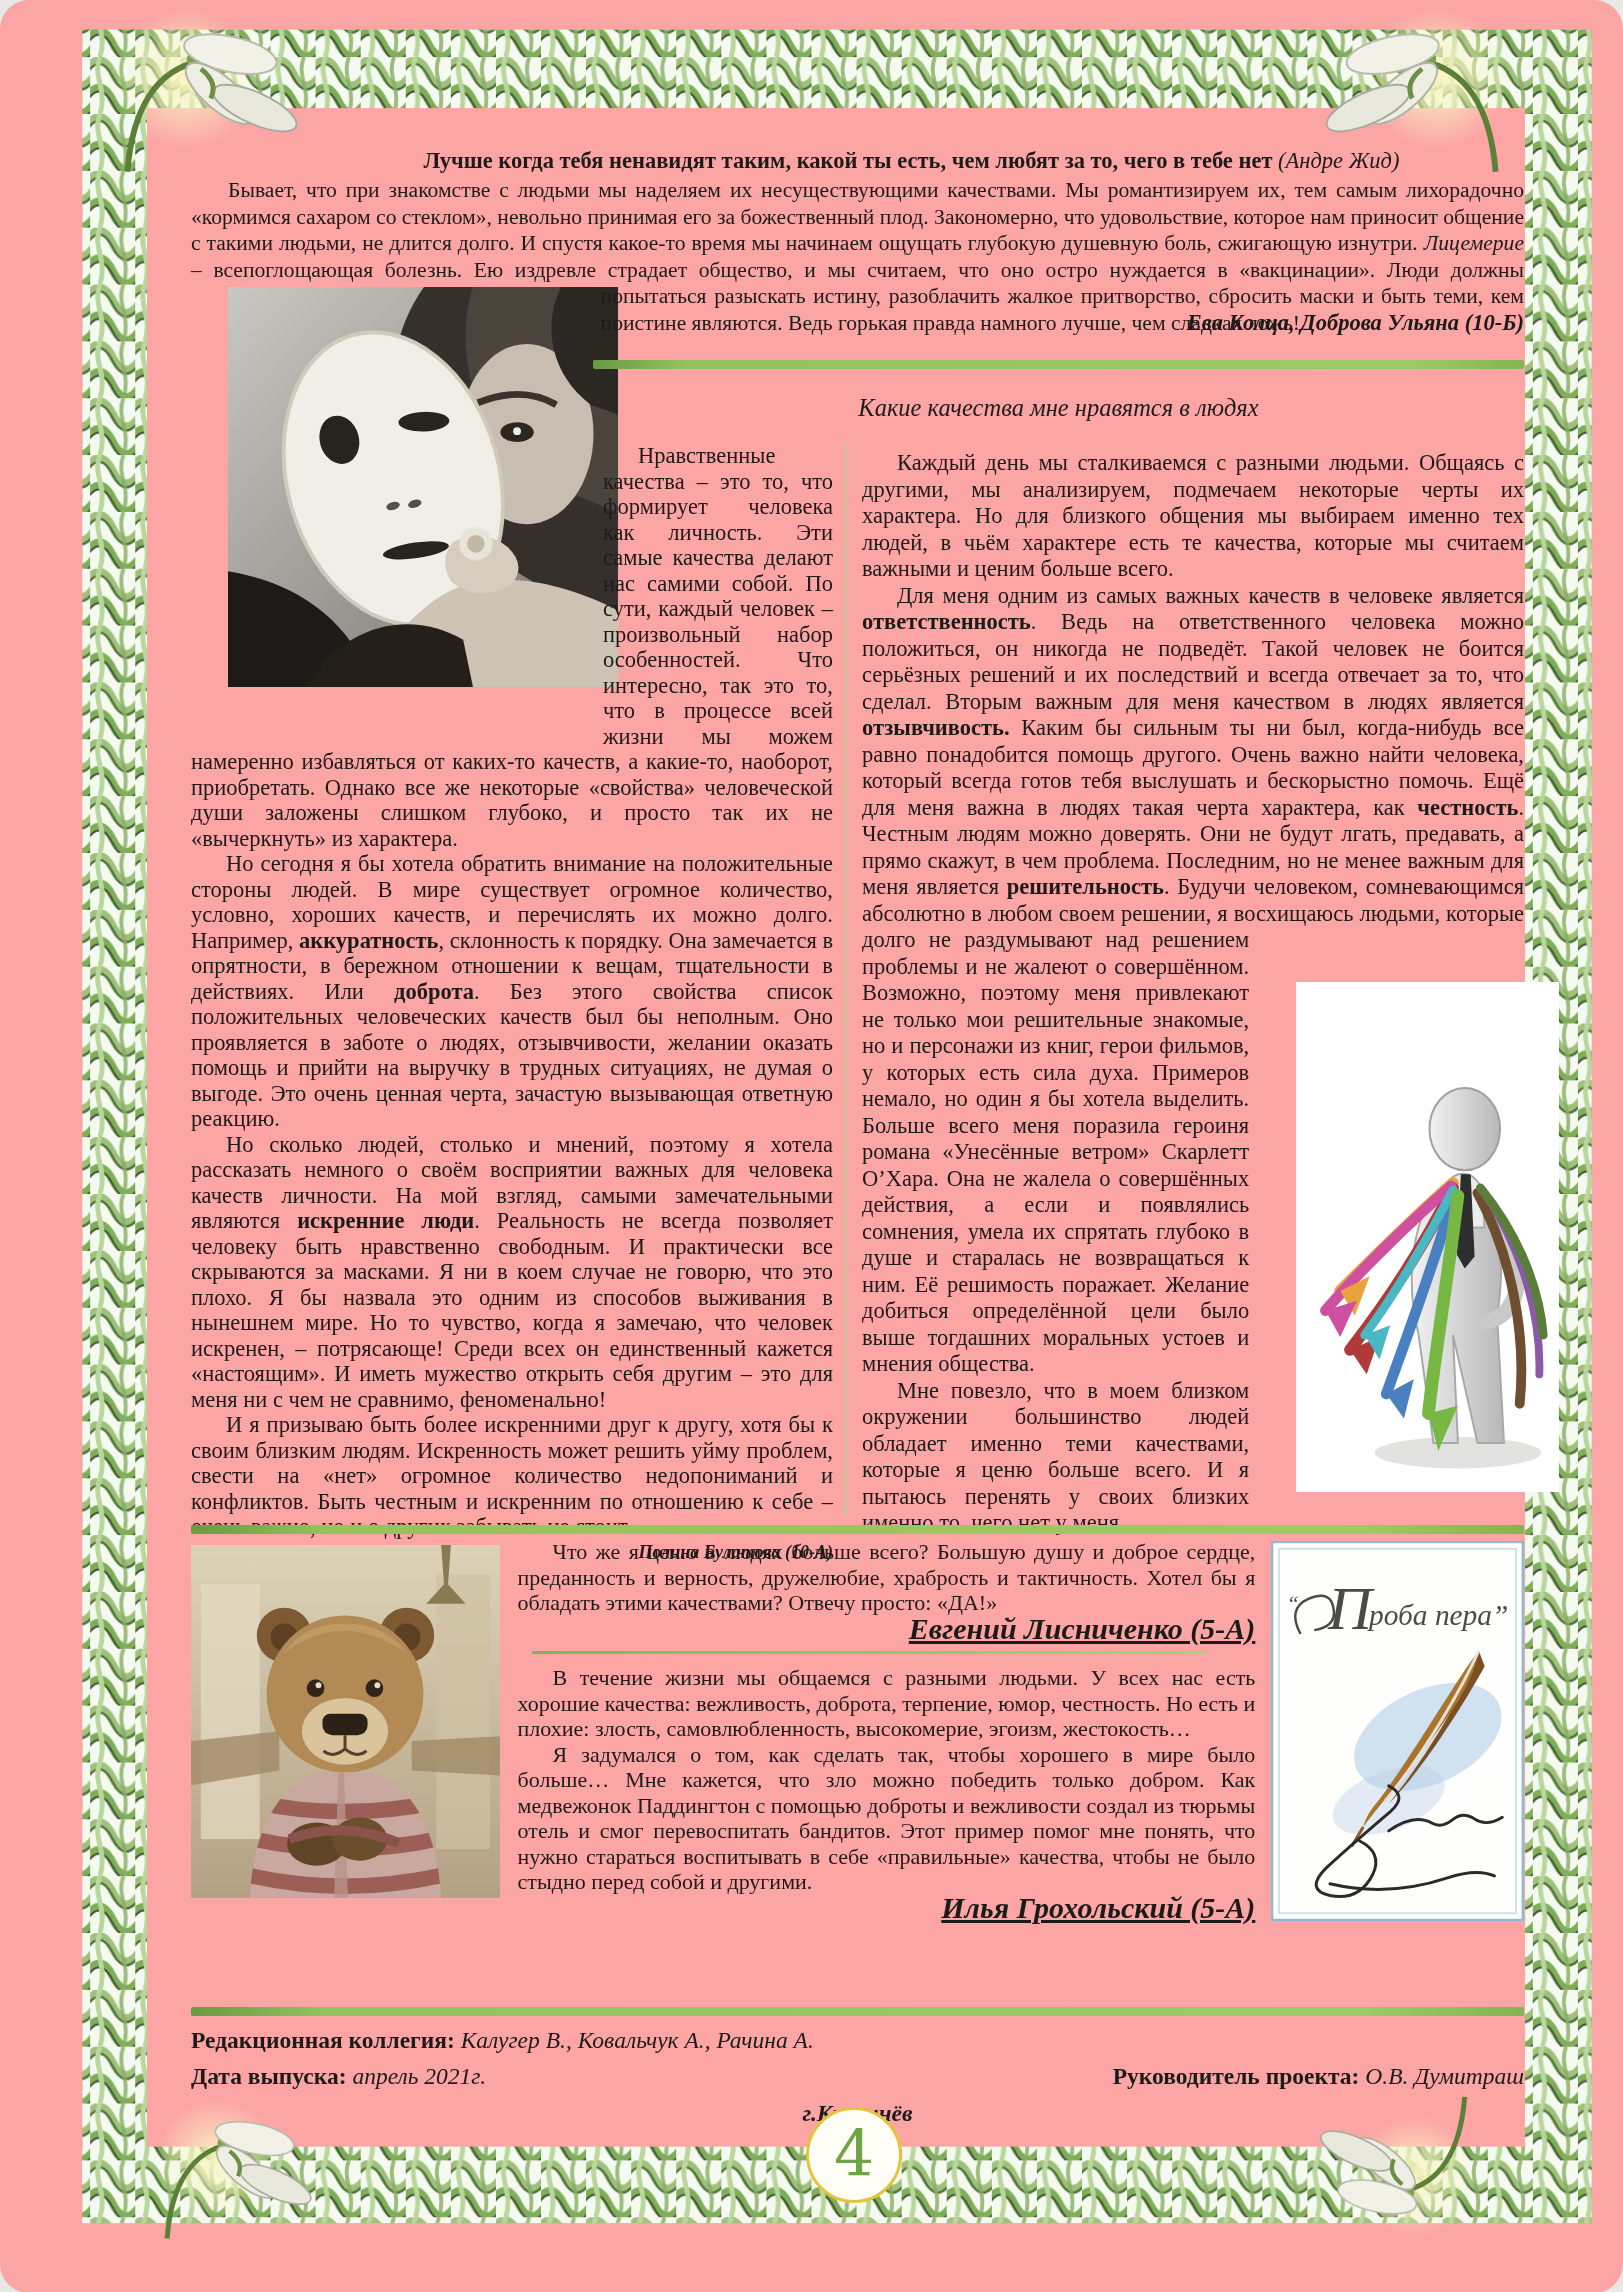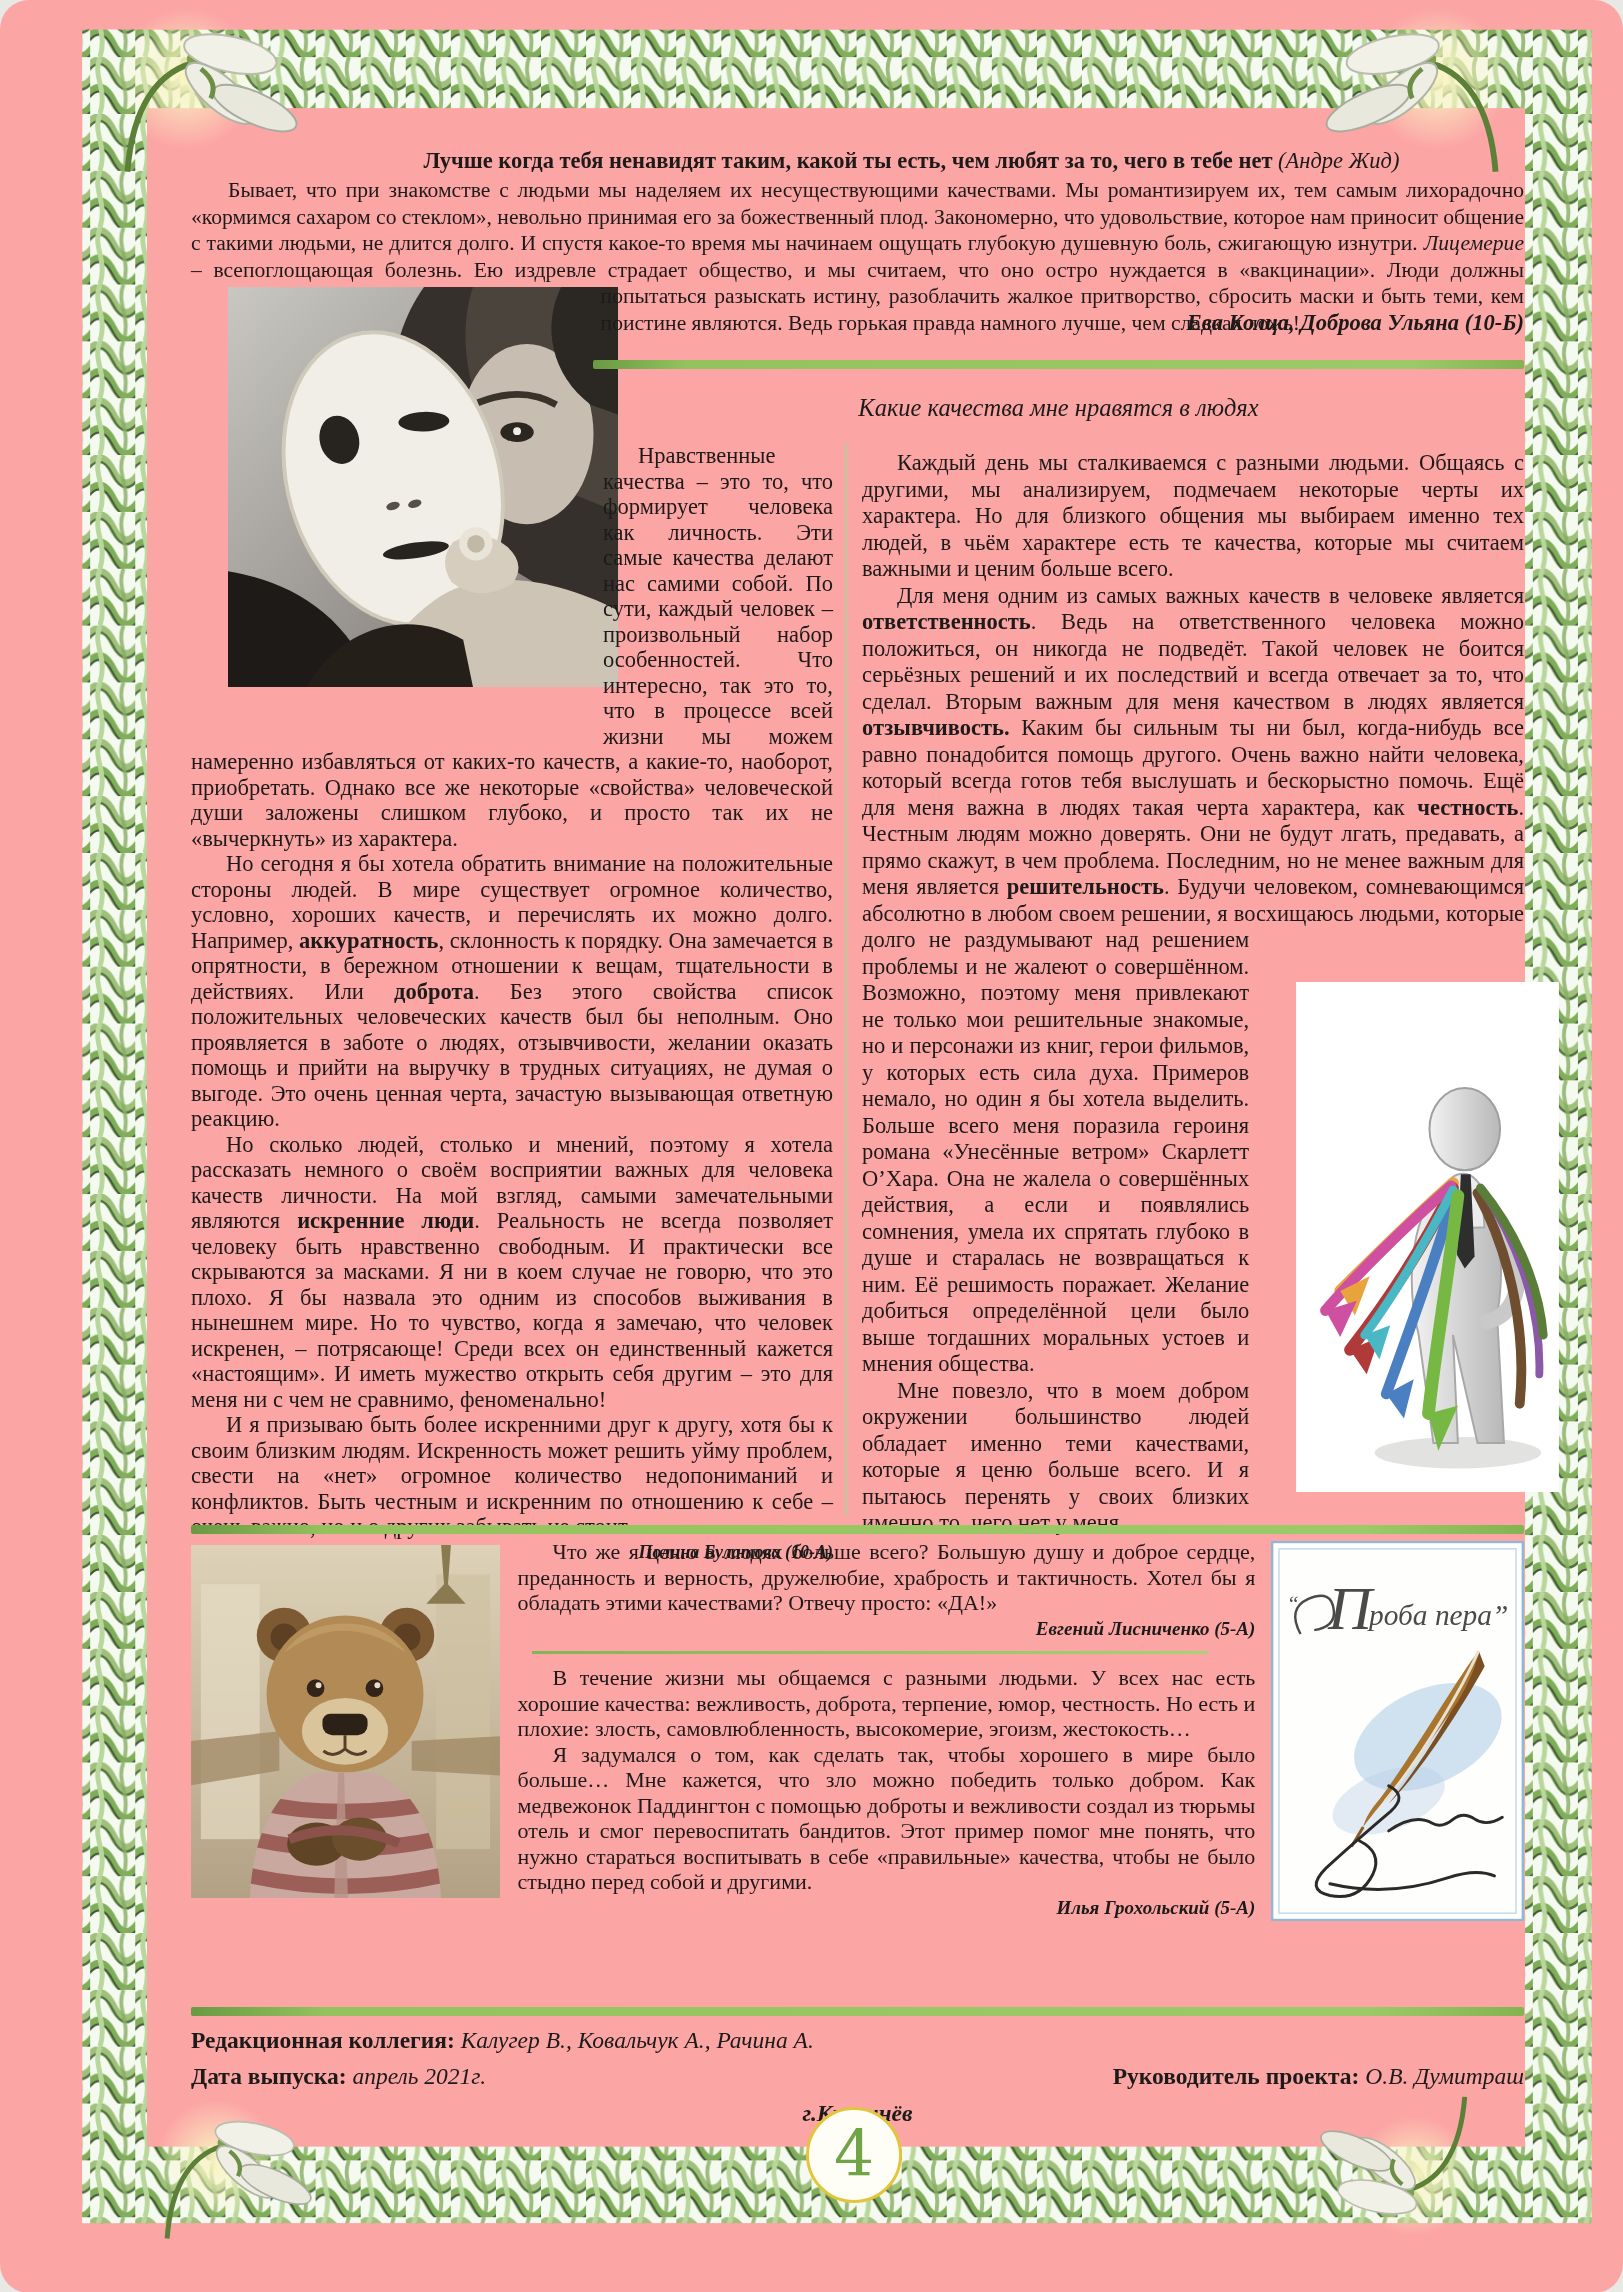--- a/index.html
+++ b/index.html
@@ -31,21 +31,21 @@
   .fig-arrows{float:right;width:263px;height:510px;margin:55px 0 7.8px 11.8px;}
   
   .proba{position:absolute;left:0;top:1392px;width:1333px;font-size:22px;line-height:25.5px;
          text-align:justify;}
   .proba p{margin:0;text-indent:35px;}
   .proba-label{font-style:italic;text-indent:0 !important;font-size:22.5px;}
   .fig-bear{float:left;width:309px;height:353px;margin:5.9px 17.6px 5.9px 0;}
   .fig-card{float:right;width:253px;height:380px;margin:2px 0 9.8px 15.7px;}
   .rule-thin{height:2.9px;width:676px;margin:9.8px 0 11.8px 341px;
              background:linear-gradient(90deg,#86b35a,#a9d07b);}
-  .proba .byline{font-size:19px;}
+  .proba .byline{font-size:30px;text-decoration:underline;}
   
   .footer{position:absolute;left:0;top:1880px;width:1333px;font-size:23.5px;}
   .footer .lbl{font-weight:bold;}
   .footer .val{font-style:italic;}
   .f-row2{display:flex;justify-content:space-between;margin-top:8.8px;}
   .f-city{text-align:center;font-weight:bold;font-style:italic;margin-top:9.8px;font-size:23.5px;}
   
   .pagenum{position:absolute;left:806px;top:2107px;width:90px;height:90px;background:#fffef6;
            border:3.9px solid #e3c53d;border-radius:50%;z-index:2;text-align:center;
            font-family:"DejaVu Serif", serif;font-size:63px;line-height:90px;color:#71a347;}
@@ -170,21 +170,21 @@
               <path d="M190,212 C230,270 250,340 248,400" stroke="#8a5aa8 " stroke-width="8" fill="none"></path>
               <path d="M188,210 C225,255 248,310 252,360" stroke="#5a7d3a" stroke-width="9" fill="none"></path>
             </g>
             <polygon points="45,315 75,300 60,340" fill="#e8a33d"></polygon>
             <polygon points="30,335 62,325 45,362" fill="#cf4fa0"></polygon>
             <polygon points="55,375 85,362 72,400" fill="#b03a3a"></polygon>
             <polygon points="92,420 120,405 110,445" fill="#4a7fc1"></polygon>
             <polygon points="135,440 165,432 145,478" fill="#76b843"></polygon>
             <polygon points="70,360 96,350 85,385" fill="#49b8c4"></polygon>
           </svg></span><span>долго не раздумывают над решением проблемы и не жалеют о совершённом. Возможно, поэтому меня привлекают не только мои решительные знакомые, но и персонажи из книг, герои фильмов, у которых есть сила духа. Примеров немало, но один я бы хотела выделить. Больше всего меня поразила героиня романа «Унесённые ветром» Скарлетт О’Хара. Она не жалела о совершённых действия, а если и появлялись сомнения, умела их спрятать глубоко в душе и старалась не возвращаться к ним. Её решимость поражает. Желание добиться определённой цели было выше тогдашних моральных устоев и мнения общества.</span></p>
-      <p>Мне повезло, что в моем добром окружении большинство людей обладает именно теми качествами, которые я ценю больше всего. И я пытаюсь перенять у своих близких именно то, чего нет у меня.</p>
+      <p>Мне повезло, что в моем близком окружении большинство людей обладает именно теми качествами, которые я ценю больше всего. И я пытаюсь перенять у своих близких именно то, чего нет у меня.</p>
       <div class="byline">Антонина Шинкаренко (10-Б)</div>
     </div>
 
     <div class="bar" id="bar2"></div>
 
     <div class="proba">
       <span class="fig-card"><svg width="253" height="380" viewBox="0 0 258 388" style="font-size:22.5px">
           <rect x="1" y="1" width="256" height="386" fill="#fefefc" stroke="#8fb8d8" stroke-width="2.5"></rect>
           <rect x="8" y="8" width="242" height="372" fill="none" stroke="#c3d9ea" stroke-width="1.5"></rect>
           <path d="M30,95 q-14,-26 8,-36 q24,-10 26,12 q2,16 -20,20" fill="none" stroke="#4a4a48" stroke-width="2.5"></path>

